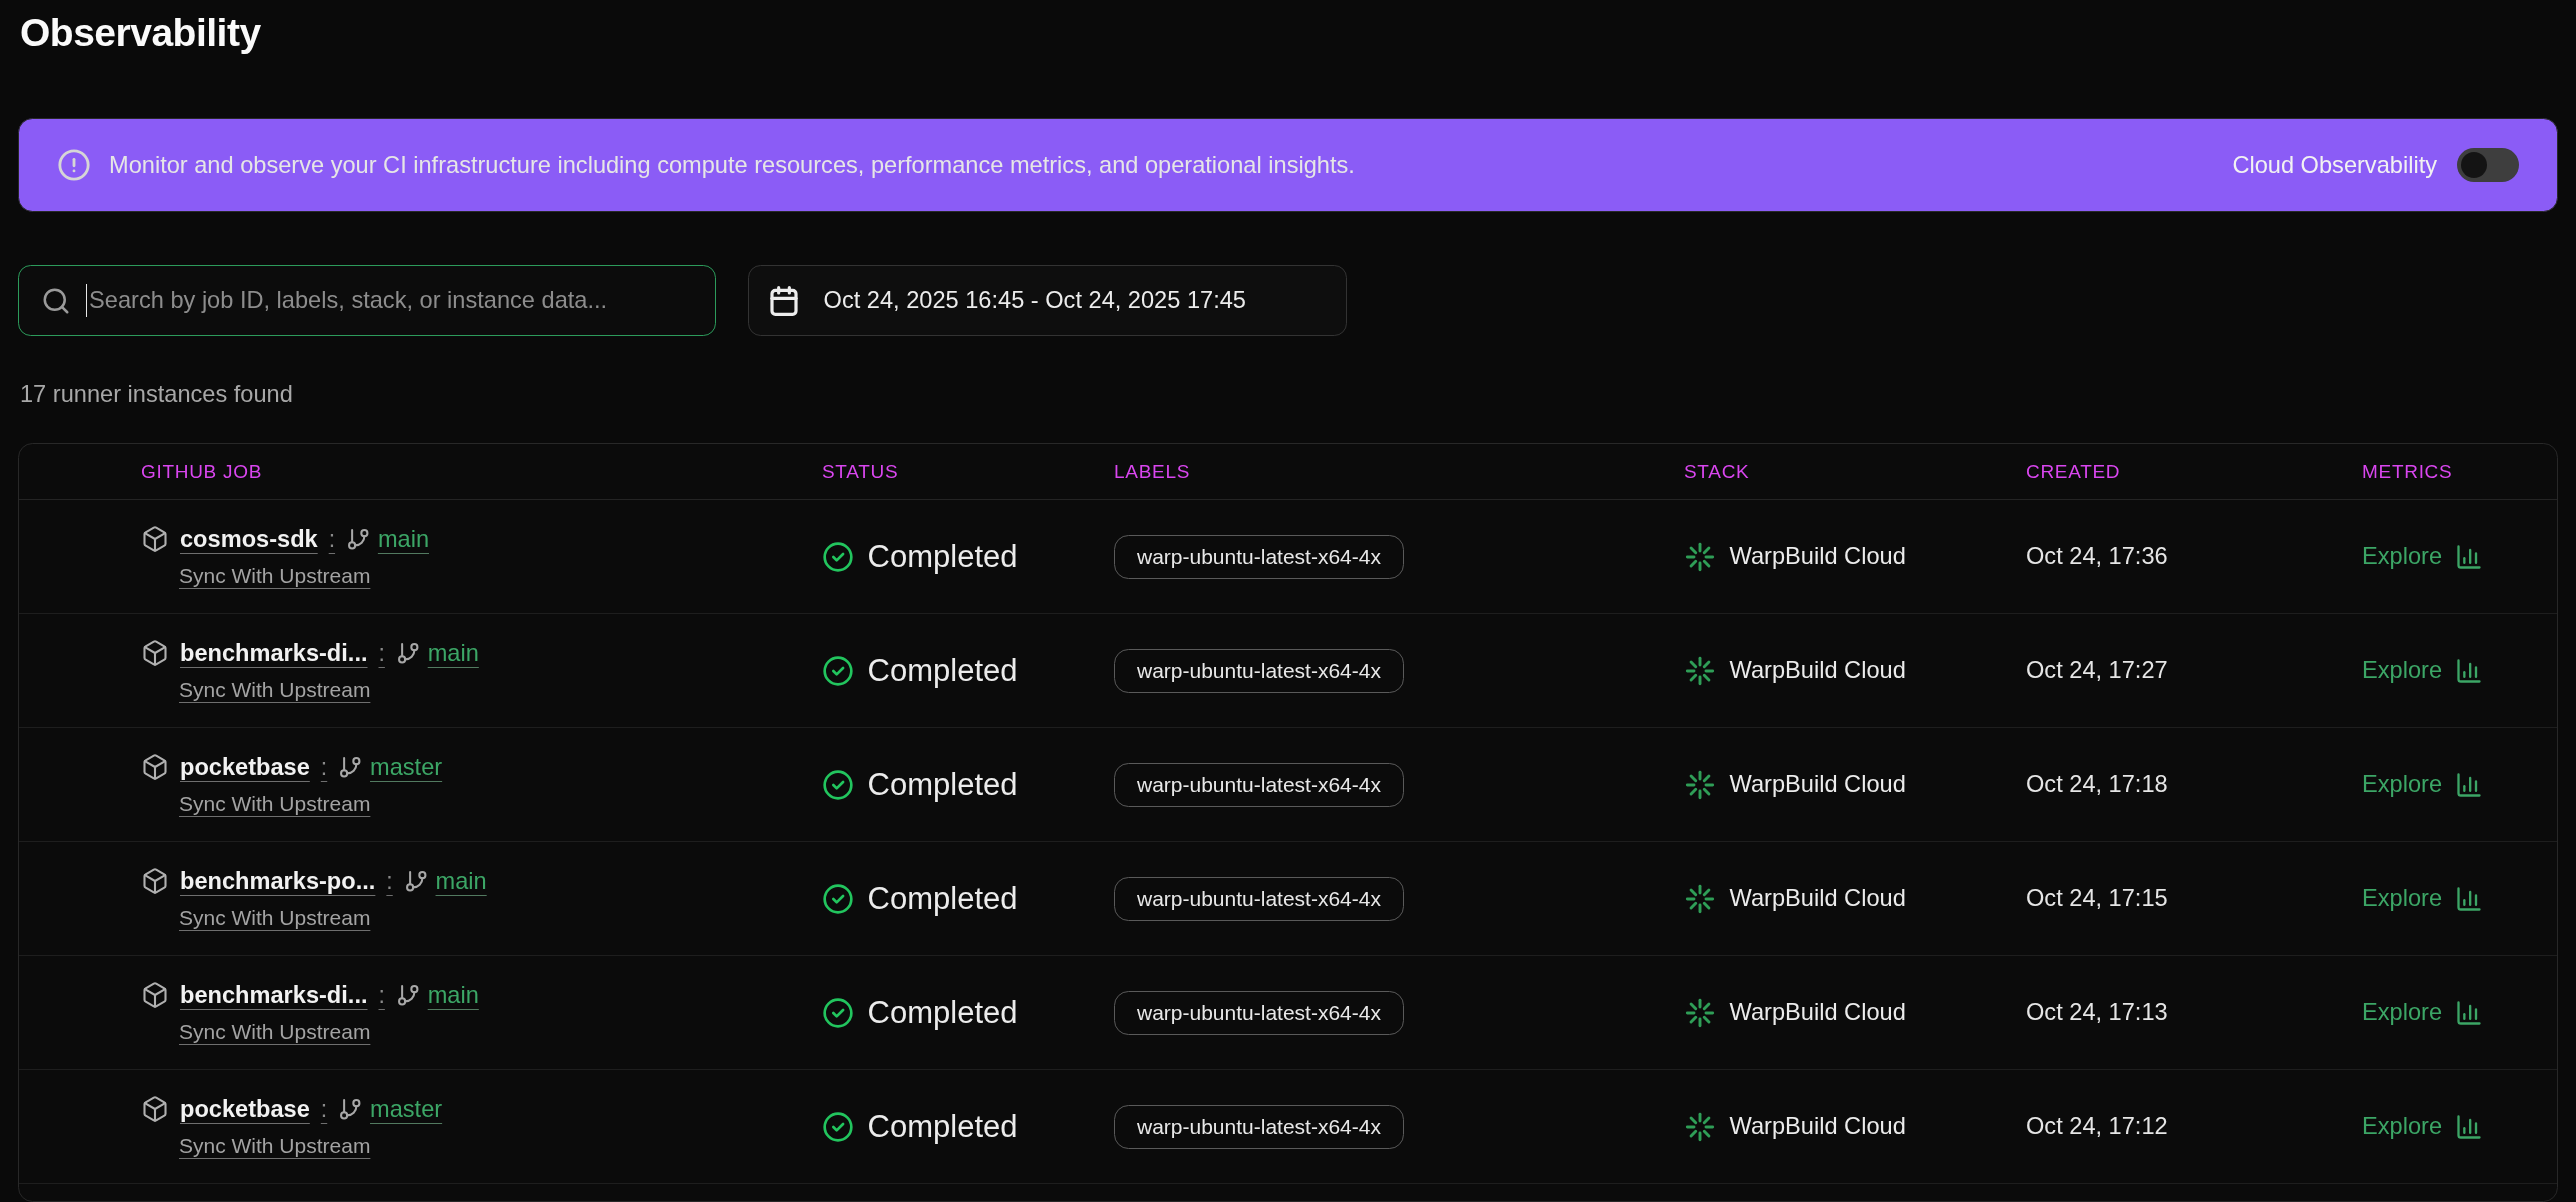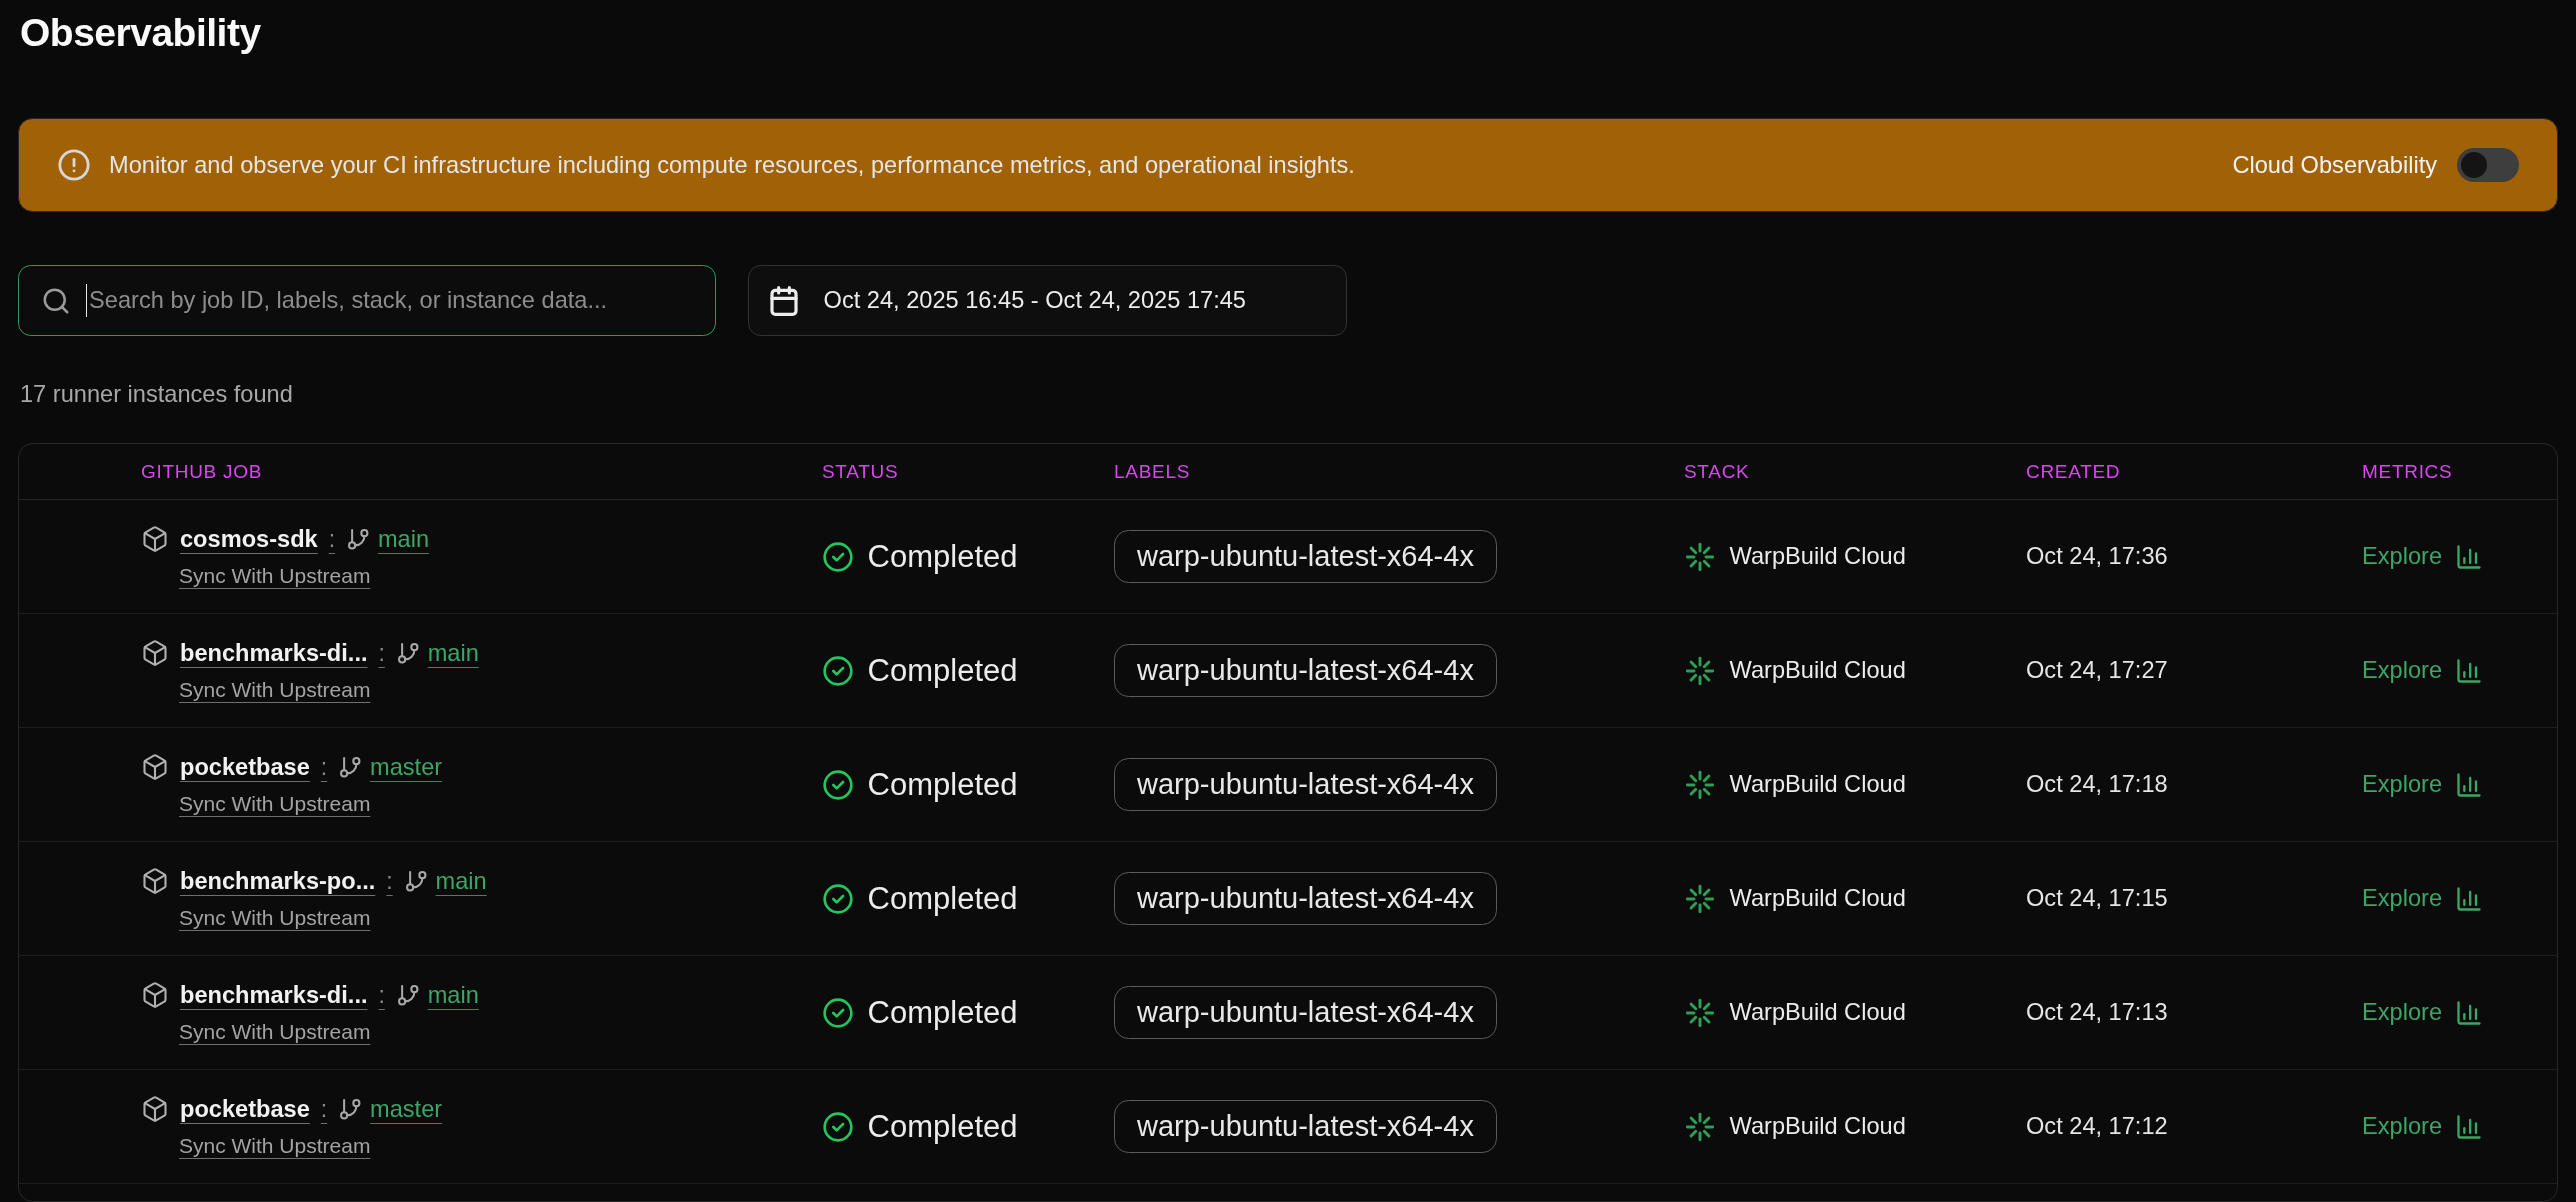--- a/index.html
+++ b/index.html
@@ -14,21 +14,21 @@
 
   
   .page-title {
     position:absolute; left:20px; top:11px;
     font-size:39px; font-weight:700; color:#fafafa; letter-spacing:-0.5px;
   }
 
   
   .banner {
     position:absolute; left:18px; top:118px; width:2540px; height:94px;
-    border:0.9px solid #282828; border-radius:14.5px; background:#a16207;
+    border:0.9px solid #282828; border-radius:14.5px; background:#8b5cf6;
     display:flex; align-items:center; padding:0 38px;
   }
   .banner-icon { color:#d6d6d6; flex:0 0 auto; }
   .banner-text { margin-left:18px; font-size:23.6px; color:#e6e6e6; }
   .banner-spacer { flex:1; }
   .toggle-label { font-size:23.6px; font-weight:500; color:#f2f2f2; margin-right:20px; }
   .toggle {
     width:62px; height:34px; border-radius:907px; background:#3e3e3e;
     position:relative; flex:0 0 auto; cursor:pointer;
   }
@@ -111,21 +111,21 @@
     text-decoration:underline; text-decoration-color:#6f6f6f;
     text-decoration-thickness:0.9px; text-underline-offset:5.4px; cursor:pointer;
     display:inline-block;
   }
   .td-status { display:flex; align-items:center; }
   .check-icon { color:#22c55e; flex:0 0 auto; }
   .status-text { margin-left:13.6px; font-size:31px; color:#ececec; }
 
   .chip {
     display:inline-block; border:1.4px solid #5a5a5a; border-radius:14.5px;
-    padding:9px 22px; font-size:29px; font-weight:500; color:#e8e8e8;
+    padding:9px 22px; font-size:21px; font-weight:500; color:#e8e8e8;
     white-space:nowrap;
   }
   .td-stack { display:flex; align-items:center; }
   .spark-icon { color:#2f9e57; flex:0 0 auto; }
   .stack-text { margin-left:13.6px; font-size:23.6px; font-weight:500; color:#ececec; white-space:nowrap; }
 
   .created-text { font-size:23.6px; color:#e6e6e6; white-space:nowrap; }
 
   .td-metrics { display:flex; align-items:center; cursor:pointer; }
   .explore-text { font-size:23.6px; font-weight:500; color:#3ca666; }

